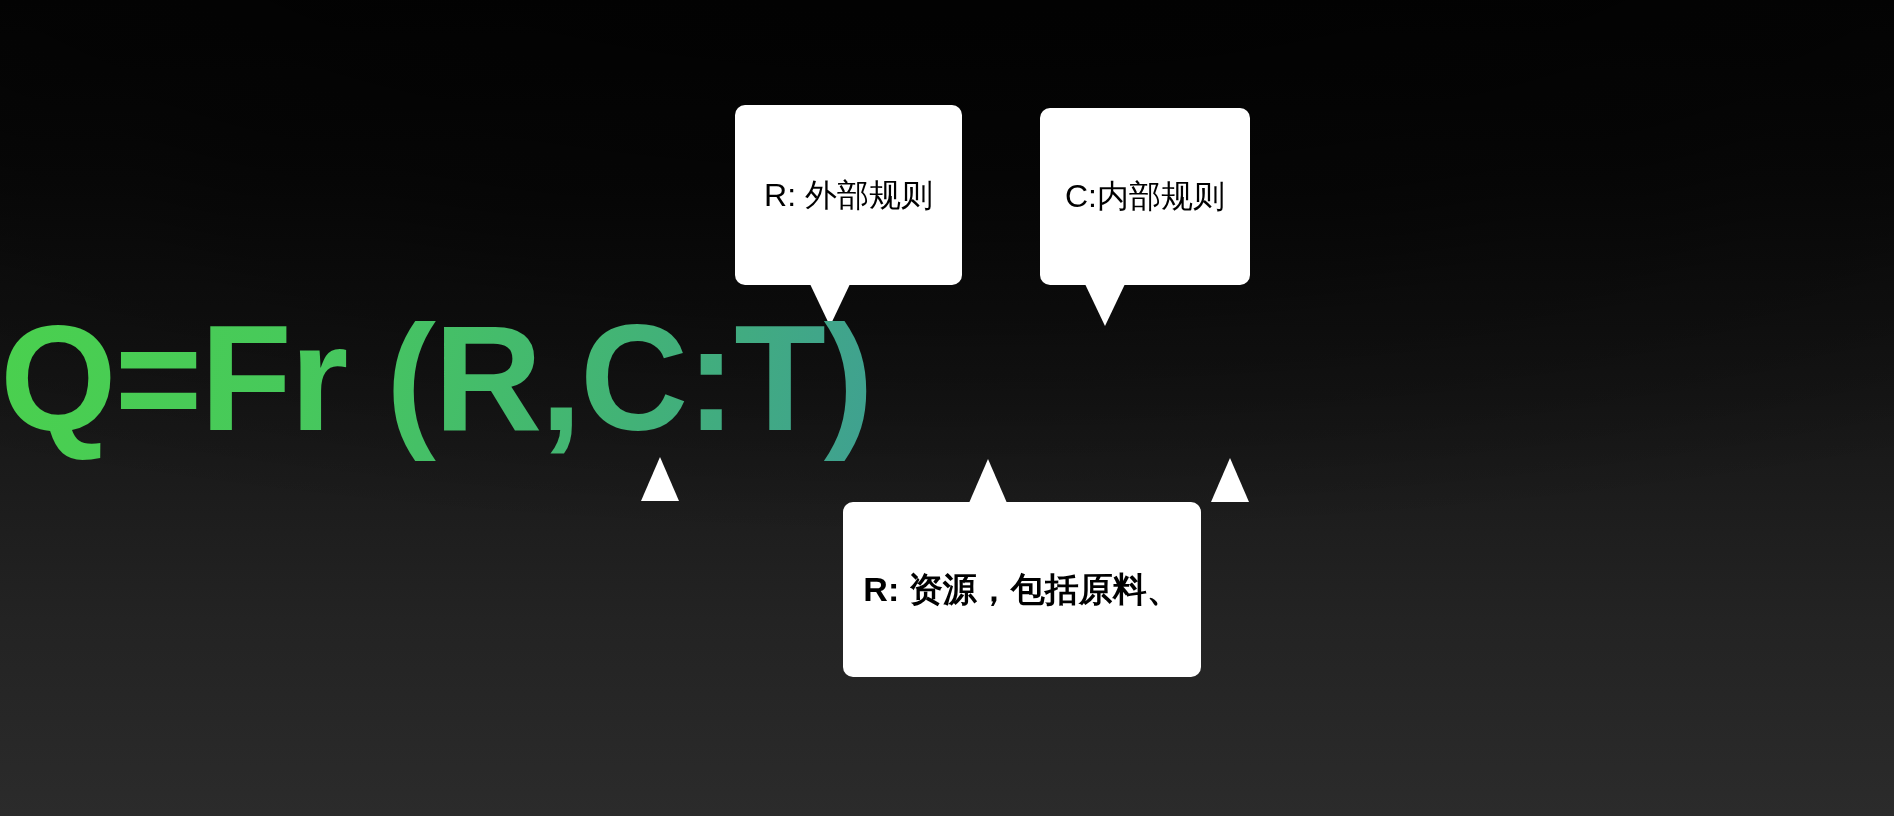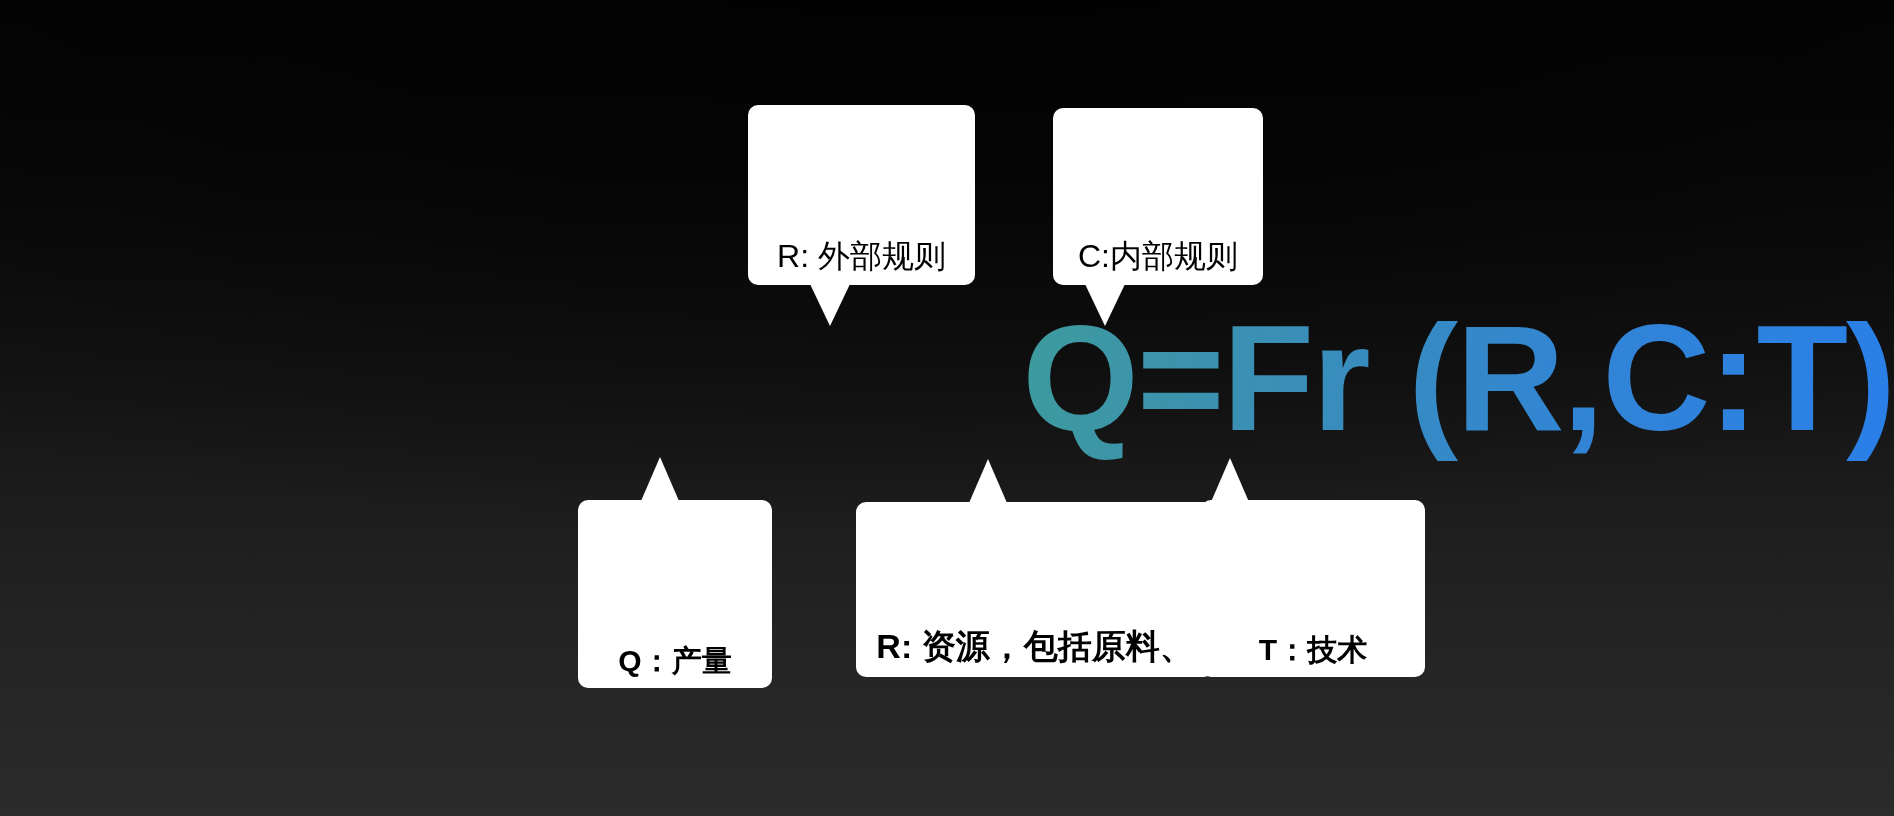--- a/index.html
+++ b/index.html
@@ -25,27 +25,26 @@
     overflow: hidden;
   }
 
   
   .callout {
     position: absolute;
     background: #ffffff;
     border-radius: 10px;
     box-sizing: border-box;
     display: flex;
-    align-items: flex-end;
+    align-items: center;
     justify-content: center;
     text-align: center;
     color: #000000;
     line-height: 1.45;
     padding: 6px 14px;
-    margin-left: 13px;
   }
 
   
   .tail {
     position: absolute;
     width: 0;
     height: 0;
   }
   .tail.down {
     border-left: 20px solid transparent;
@@ -74,21 +73,21 @@
     font-weight: 400;
   }
   #tail-internal-rules { left: 1085px; top: 284px; }
 
   
   #formula {
     position: absolute;
     left: 0;
     top: 292px;
     width: 1894px;
-    text-align: right;
+    text-align: left;
     font-family: "Liberation Sans", "DejaVu Sans", sans-serif;
     font-size: 150px;
     font-weight: 700;
     letter-spacing: -2px;
     line-height: 1.15;
     background-image: linear-gradient(100deg, #4ad04e 0%, #47c95b 16%, #42b277 34%, #3f9f93 48%, #3a90b4 66%, #3184d6 84%, #2a7fe8 100%);
     -webkit-background-clip: text;
     background-clip: text;
     color: transparent;
     -webkit-text-fill-color: transparent;
@@ -133,29 +132,23 @@
   <div class="tail down" id="tail-external-rules"></div>
 
   <div class="callout" id="callout-internal-rules">
     <span class="callout-text">C:内部规则</span>
   </div>
   <div class="tail down" id="tail-internal-rules"></div>
 
   <div id="formula">Q=Fr (R,C:T)</div>
 
   <div class="tail up" id="tail-output"></div>
-  <div class="callout" id="callout-output">
-    <span class="callout-text">Q：产量</span>
-  </div>
 
   <div class="tail up" id="tail-resources"></div>
   <div class="callout" id="callout-resources">
     <span>
       <span class="callout-text">R: 资源，包括原料、</span>
     </span>
   </div>
 
   <div class="tail up" id="tail-technology"></div>
-  <div class="callout" id="callout-technology">
-    <span class="callout-text">T：技术</span>
-  </div>
 
 </div>
 
 </body></html>

